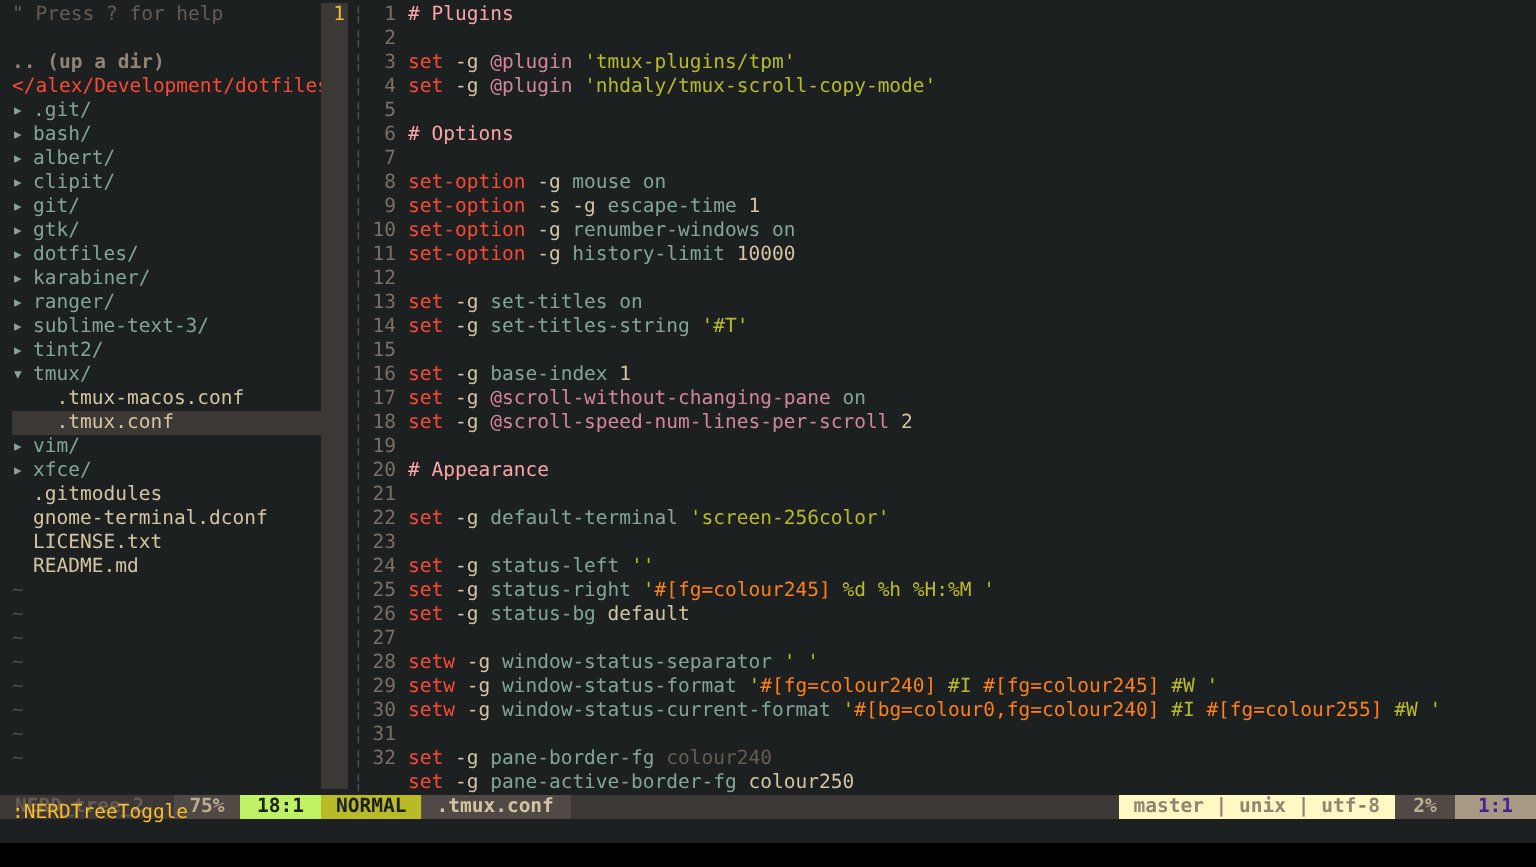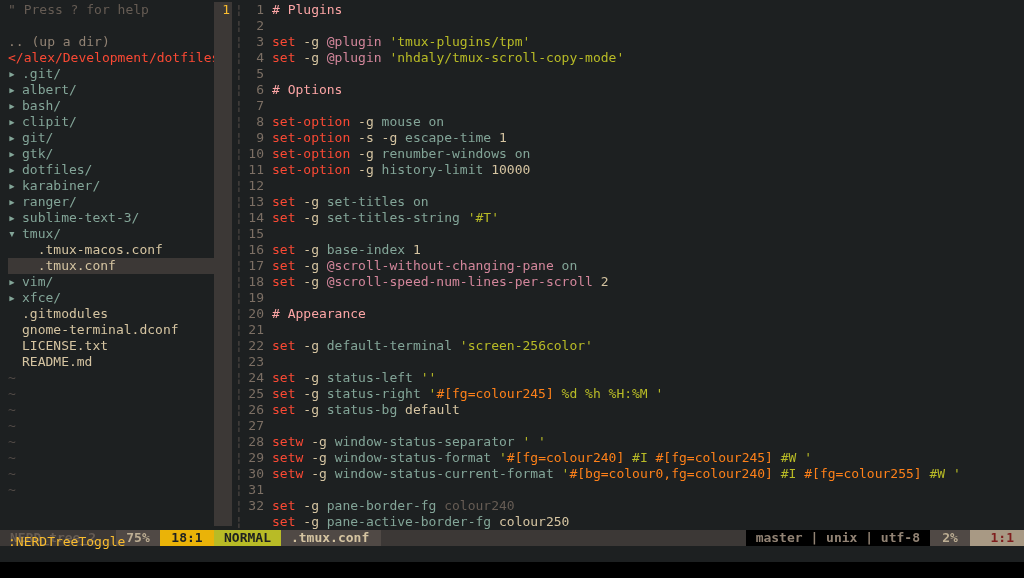--- a/index.html
+++ b/index.html
@@ -19,21 +19,21 @@
     height: 526px;
   }
   
   .tree {
     width: 214px;
     padding-left: 8px;
     padding-top: 2px;
     color: #928374;
   }
   .tree .help   { color:#665c54; }
-  .tree .updir  { color:#928374; }
+  .tree .updir  { color:#928374;font-weight:bold; }
   .tree .path   { color:#fb4934; }
   .tree .row    { white-space: pre; height:16px; }
   .tree .caret  { color:#83a598; display:inline-block; width:14px; }
   .tree .folder { color:#83a598; }
   .tree .file   { color:#d5c4a1; }
   .tree .selected{
     background:#3c3836;
     margin-right:0;
     display:block;
   }
@@ -84,28 +84,28 @@
     left:0; right:0;
     height:16px;
     display:flex;
     font-weight:bold;
   }
   .status.winbar{ bottom:32px; }
   .status .seg{ padding:0 10px; line-height:16px; }
 
   .tree-status-name{ background:#3c3836; color:#665c54; flex:0 0 116px; padding-left:8px;}
   .tree-status-pct { background:#504945; color:#bdae93; flex:0 0 44px; text-align:center;}
-  .tree-status-pos { background:#eab308; color:#1d2021; flex:0 0 54px; text-align:center;}
+  .tree-status-pos { background:#bef264; color:#1d2021; flex:0 0 54px; text-align:center;}
 
   .main-status-mode{ background:#b8bb26; color:#1d2021; flex:0 0 64px; text-align:left;}
   .main-status-file{ background:#504945; color:#d5c4a1; flex:0 0 100px;}
   .main-status-fill{ background:#3c3836; flex:1;}
-  .main-status-meta{ background:#000000; color:#928374; padding-right:10px;}
+  .main-status-meta{ background:#fef9c3; color:#928374; padding-right:10px;}
   .main-status-pct { background:#504945; color:#bdae93; flex:0 0 40px; text-align:center;}
-  .main-status-pos { background:#a89984; color:#7f1d1d; flex:0 0 54px; text-align:right;}
+  .main-status-pos { background:#a89984; color:#4c1d95; flex:0 0 54px; text-align:center;}
 
   .cmdline{
     position:absolute;
     left:0; bottom:16px;
     height:28px;
     padding-left:8px;
     color:#fabd2f;
   }
   .bottom-pad{
     position:absolute;
@@ -124,29 +124,30 @@
 
 <div class="editor">
 
   <div class="tree" id="tree-pane">
     <div class="row help">" Press ? for help</div>
     <div class="row">&nbsp;</div>
     <div class="row updir">.. (up a dir)</div>
     <div class="row path">&lt;/alex/Development/dotfiles/</div>
     <div id="tree-entries">
         <div class="row"><span class="caret">▸</span><span class="folder">.git/</span></div>
+        <div class="row"><span class="caret">▸</span><span class="folder">bash/</span></div>
         <div class="row"><span class="caret">▸</span><span class="folder">albert/</span></div>
-        <div class="row"><span class="caret">▸</span><span class="folder">bash/</span></div>
         <div class="row"><span class="caret">▸</span><span class="folder">clipit/</span></div>
         <div class="row"><span class="caret">▸</span><span class="folder">git/</span></div>
         <div class="row"><span class="caret">▸</span><span class="folder">gtk/</span></div>
         <div class="row"><span class="caret">▸</span><span class="folder">dotfiles/</span></div>
         <div class="row"><span class="caret">▸</span><span class="folder">karabiner/</span></div>
         <div class="row"><span class="caret">▸</span><span class="folder">ranger/</span></div>
         <div class="row"><span class="caret">▸</span><span class="folder">sublime-text-3/</span></div>
+        <div class="row"><span class="caret">▸</span><span class="folder">tint2/</span></div>
         <div class="row"><span class="caret">▾</span><span class="folder">tmux/</span></div>
         <div class="row">  <span class="caret"> </span><span class="file">.tmux-macos.conf</span></div>
         <div class="row selected">  <span class="caret"> </span><span class="file">.tmux.conf</span></div>
         <div class="row"><span class="caret">▸</span><span class="folder">vim/</span></div>
         <div class="row"><span class="caret">▸</span><span class="folder">xfce/</span></div>
         <div class="row"><span class="caret"> </span><span class="file">.gitmodules</span></div>
         <div class="row"><span class="caret"> </span><span class="file">gnome-terminal.dconf</span></div>
         <div class="row"><span class="caret"> </span><span class="file">LICENSE.txt</span></div>
         <div class="row"><span class="caret"> </span><span class="file">README.md</span></div>
       </div>

